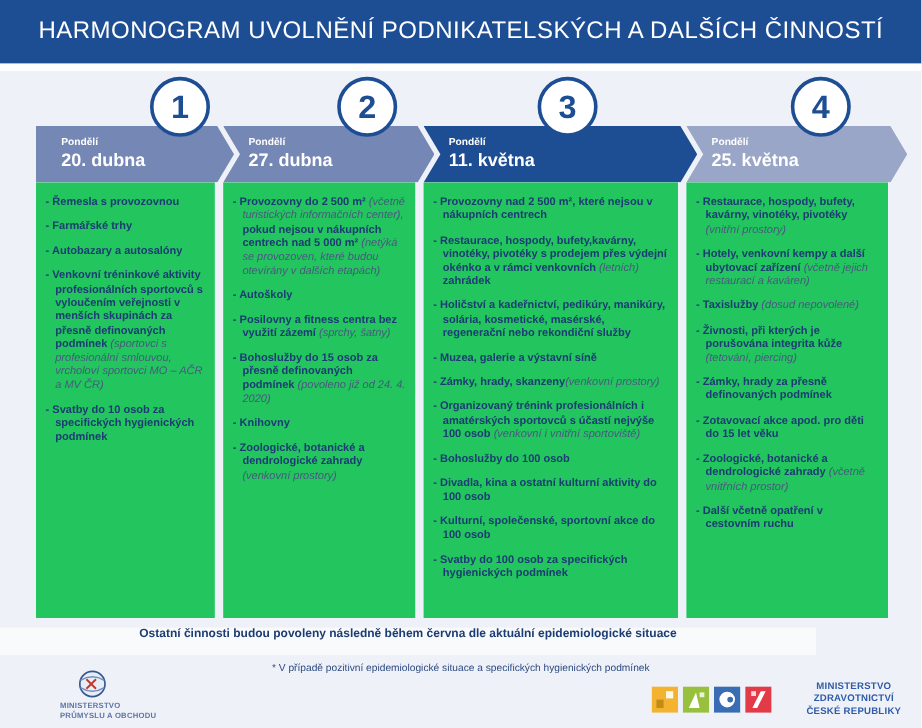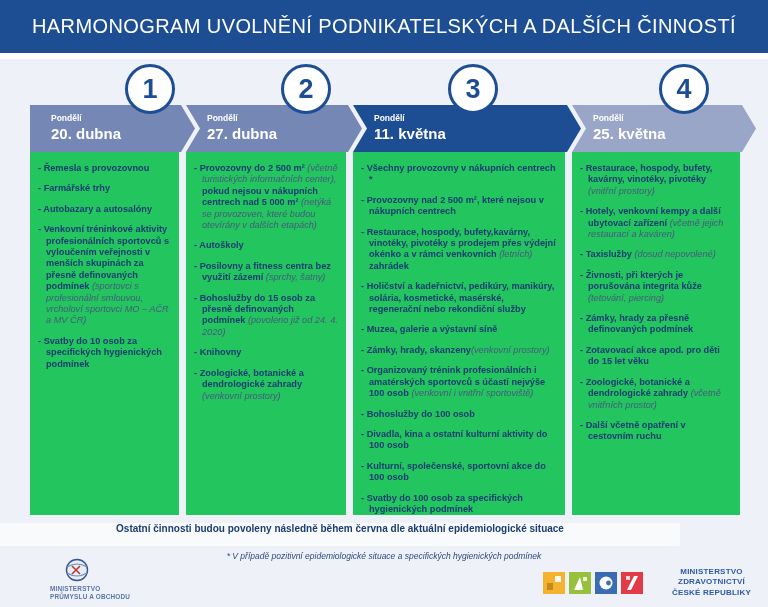--- a/index.html
+++ b/index.html
@@ -55,21 +55,21 @@
   .panel li .note{font-weight:normal;font-style:italic;color:#49597f;}
 
   
   .note-bar{
     position:absolute;left:0;top:523px;width:680px;height:23px;background:#f9fafc;
     display:flex;align-items:flex-start;justify-content:center;
     color:#1c3c74;font-size:10px;font-weight:bold;
   }
   .footnote{
     position:absolute;left:0;top:551px;width:768px;text-align:center;
-    color:#2c4a80;font-size:8.5px;font-style:italic;
+    color:#2c4a80;font-size:8.5px;
   }
 
   
   .mpo{position:absolute;left:50px;top:558px;display:flex;flex-direction:column;}
   .mpo .emblem{width:34px;height:26px;margin-left:10px;}
   .mpo .mpo-text{color:#5c76a8;font-size:6.4px;font-weight:bold;line-height:1.25;letter-spacing:.2px;margin-top:1px;}
 
   .moh{position:absolute;left:543px;top:567px;display:flex;align-items:center;}
   .moh .tiles{display:flex;}
   .moh .tile{width:22px;height:22px;margin-right:4px;}
@@ -121,21 +121,20 @@
         </div>
       </div>
       <div class="col">
         <div class="circle">3</div>
         <div class="arrow">
           <div class="day">Pondělí</div>
           <div class="date">11. května</div>
         </div>
         <div class="panel">
           <ul>
-            <li><span>- </span><span>Všechny provozovny v nákupních centrech *</span></li>
             <li><span>- </span><span>Provozovny nad 2 500 m², které nejsou v nákupních centrech</span></li>
             <li><span>- </span><span>Restaurace, hospody, bufety,kavárny, vinotéky, pivotéky s prodejem přes výdejní okénko a v rámci venkovních </span><span class="note">(letních)</span><span> zahrádek</span></li>
             <li><span>- </span><span>Holičství a kadeřnictví, pedikúry, manikúry, solária, kosmetické, masérské, regenerační nebo rekondiční služby</span></li>
             <li><span>- </span><span>Muzea, galerie a výstavní síně</span></li>
             <li><span>- </span><span>Zámky, hrady, skanzeny</span><span class="note">(venkovní prostory)</span></li>
             <li><span>- </span><span>Organizovaný trénink profesionálních i amatérských sportovců s účastí nejvýše 100 osob </span><span class="note">(venkovní i vnitřní sportoviště)</span></li>
             <li><span>- </span><span>Bohoslužby do 100 osob</span></li>
             <li><span>- </span><span>Divadla, kina a ostatní kulturní aktivity do 100 osob</span></li>
             <li><span>- </span><span>Kulturní, společenské, sportovní akce do 100 osob</span></li>
             <li><span>- </span><span>Svatby do 100 osob za specifických hygienických podmínek</span></li>

